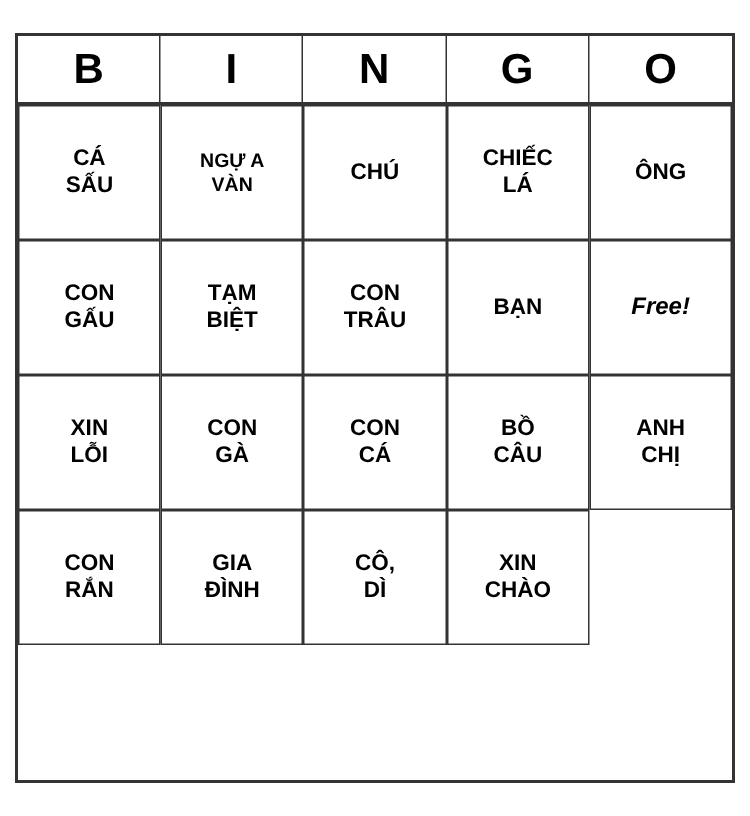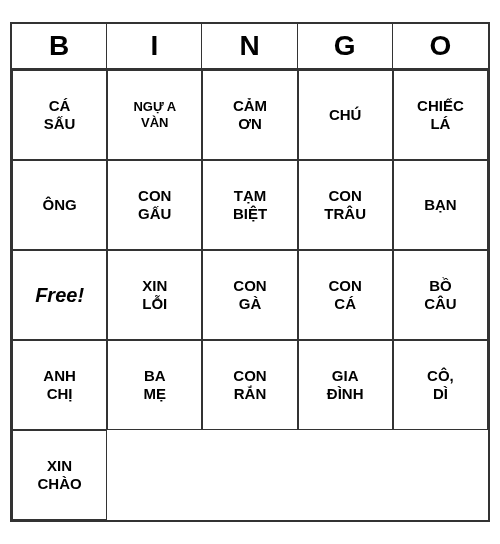--- a/index.html
+++ b/index.html
@@ -54,21 +54,21 @@
       align-items: center;
       justify-content: center;
       height: 90px;
       padding: 4px;
       font-size: 15px;
       font-weight: bold;
       line-height: 1.2;
     }
 
     .bingo-cell.free {
-      font-size: 20px;
+      font-size: 16px;
       font-style: italic;
     }
 
     .bingo-cell-text {
       display: block;
     }
 
     .small-text {
       font-size: 13px;
     }
@@ -85,23 +85,20 @@
       <div class="bingo-header-cell">G</div>
       <div class="bingo-header-cell">O</div>
     </div>
   <div class="bingo-grid">
 
   <div class="bingo-cell">
         <span class="bingo-cell-text">CÁ<br>SẤU</span>
       </div>
       <div class="bingo-cell">
         <span class="bingo-cell-text small-text">NGỰ A<br>VÀN</span>
-      </div>
-      <div class="bingo-cell">
-        <span class="bingo-cell-text">CẢM<br>ƠN</span>
       </div>
       <div class="bingo-cell">
         <span class="bingo-cell-text">CHÚ</span>
       </div>
       <div class="bingo-cell">
         <span class="bingo-cell-text">CHIẾC<br>LÁ</span>
       </div>
       <div class="bingo-cell">
         <span class="bingo-cell-text">ÔNG</span>
       </div>
@@ -129,23 +126,20 @@
       <div class="bingo-cell">
         <span class="bingo-cell-text">CON<br>CÁ</span>
       </div>
       <div class="bingo-cell">
         <span class="bingo-cell-text">BỒ<br>CÂU</span>
       </div>
       <div class="bingo-cell">
         <span class="bingo-cell-text">ANH<br>CHỊ</span>
       </div>
       <div class="bingo-cell">
-        <span class="bingo-cell-text">BA<br>MẸ</span>
-      </div>
-      <div class="bingo-cell">
         <span class="bingo-cell-text">CON<br>RẮN</span>
       </div>
       <div class="bingo-cell">
         <span class="bingo-cell-text">GIA<br>ĐÌNH</span>
       </div>
       <div class="bingo-cell">
         <span class="bingo-cell-text">CÔ,<br>DÌ</span>
       </div>
       <div class="bingo-cell">
         <span class="bingo-cell-text">XIN<br>CHÀO</span>

